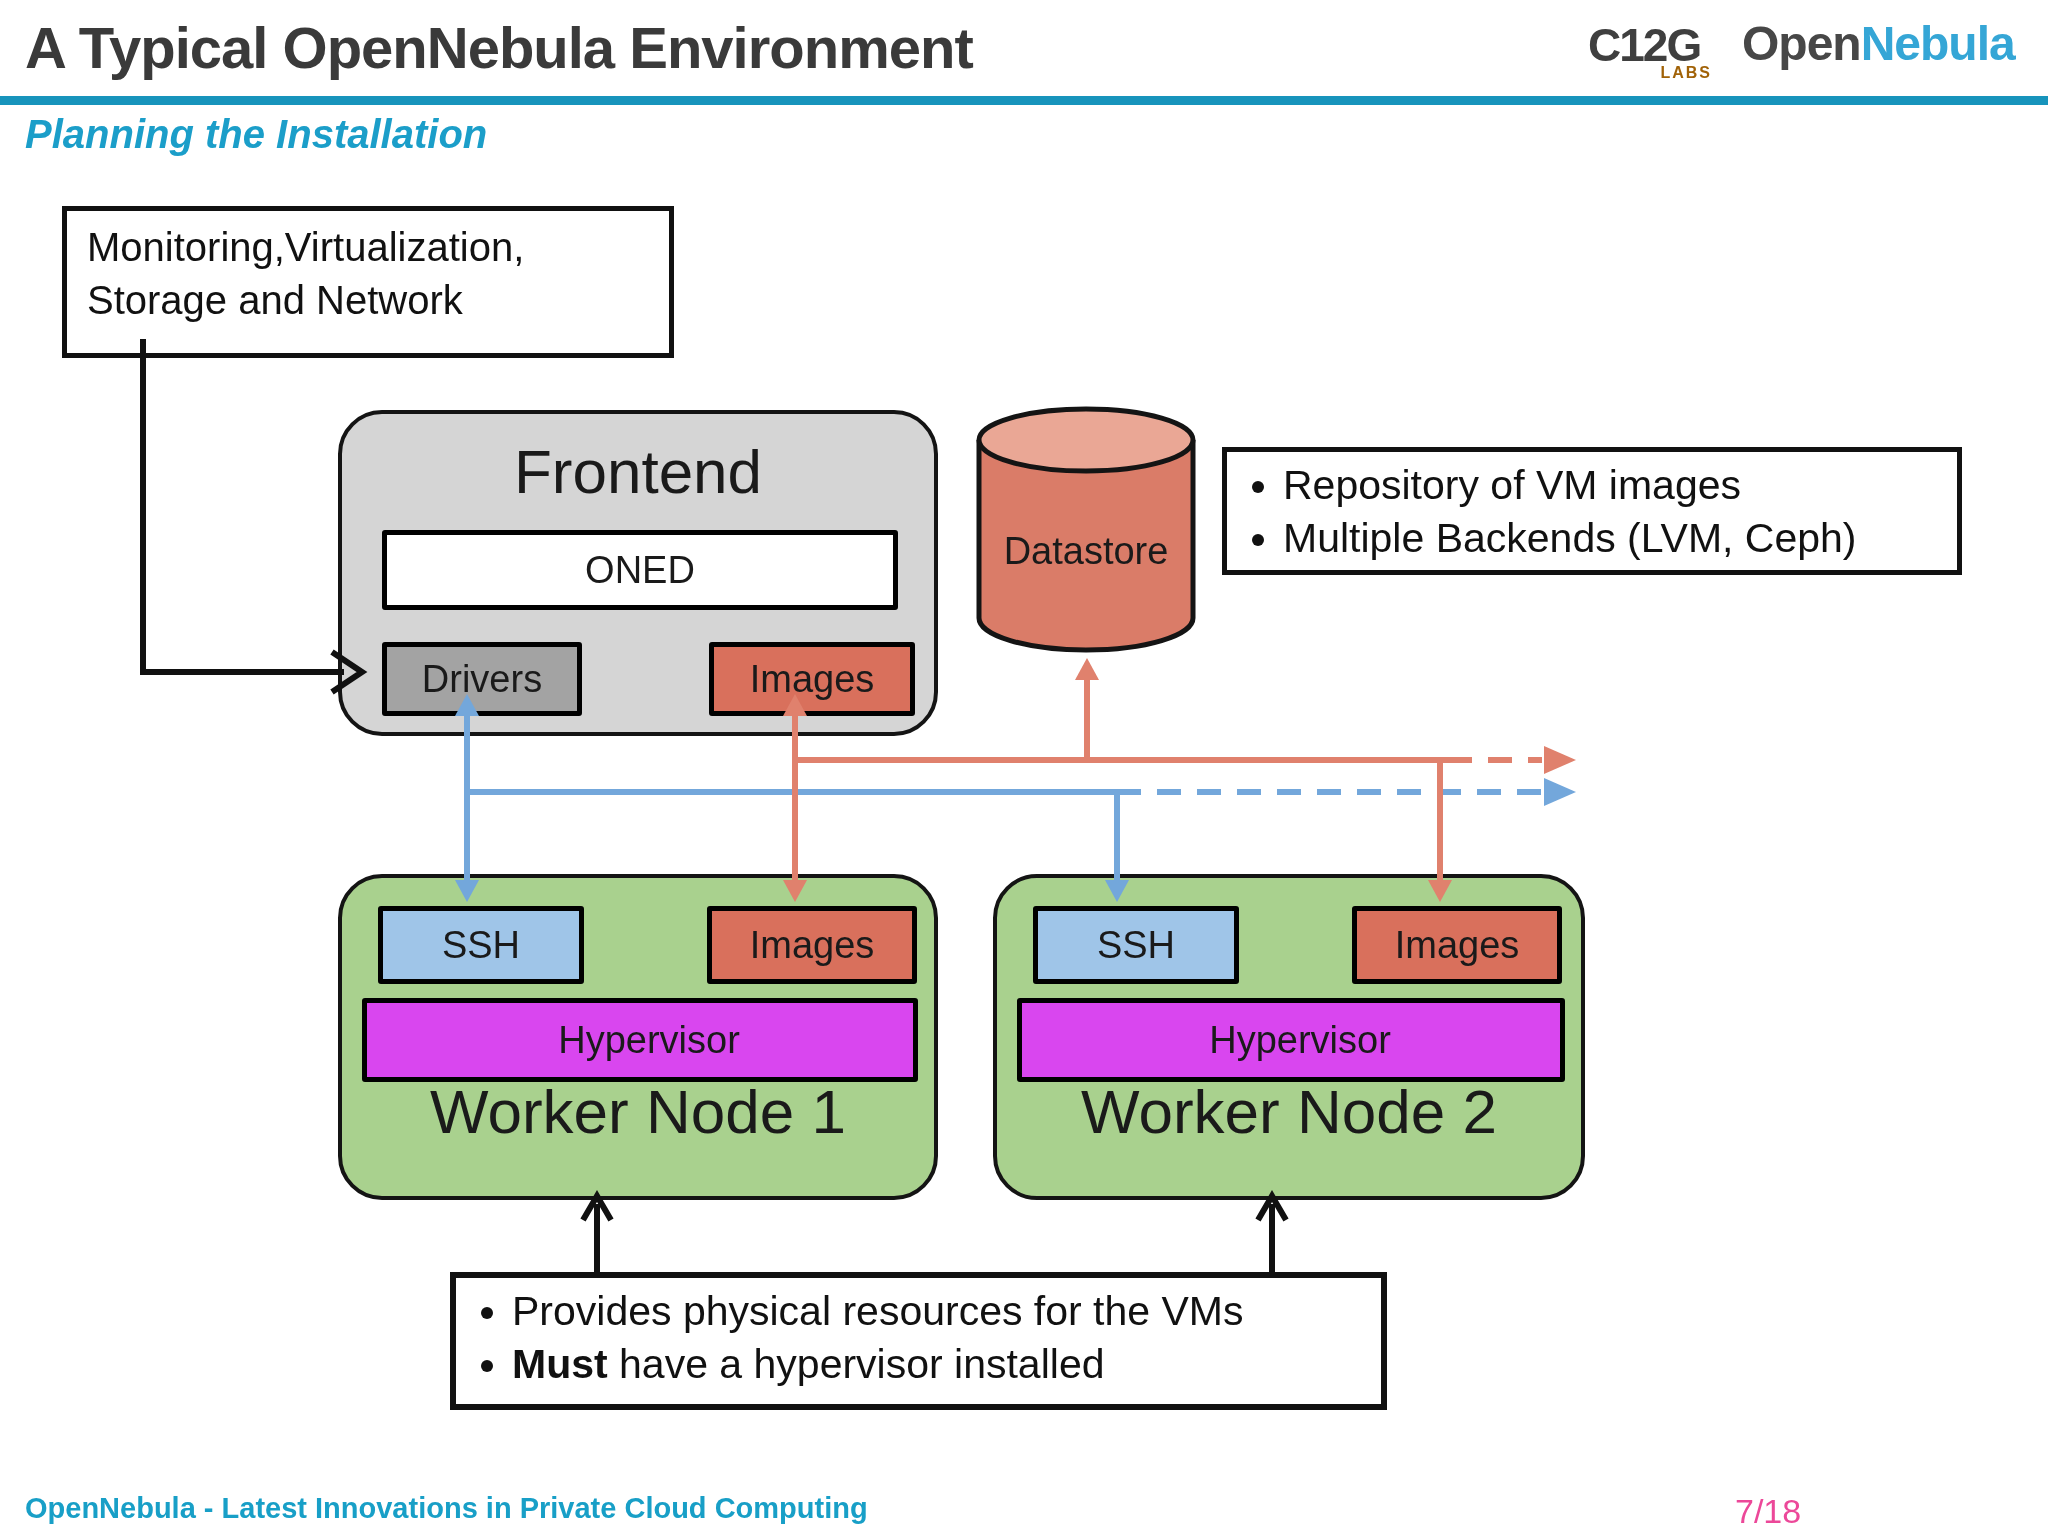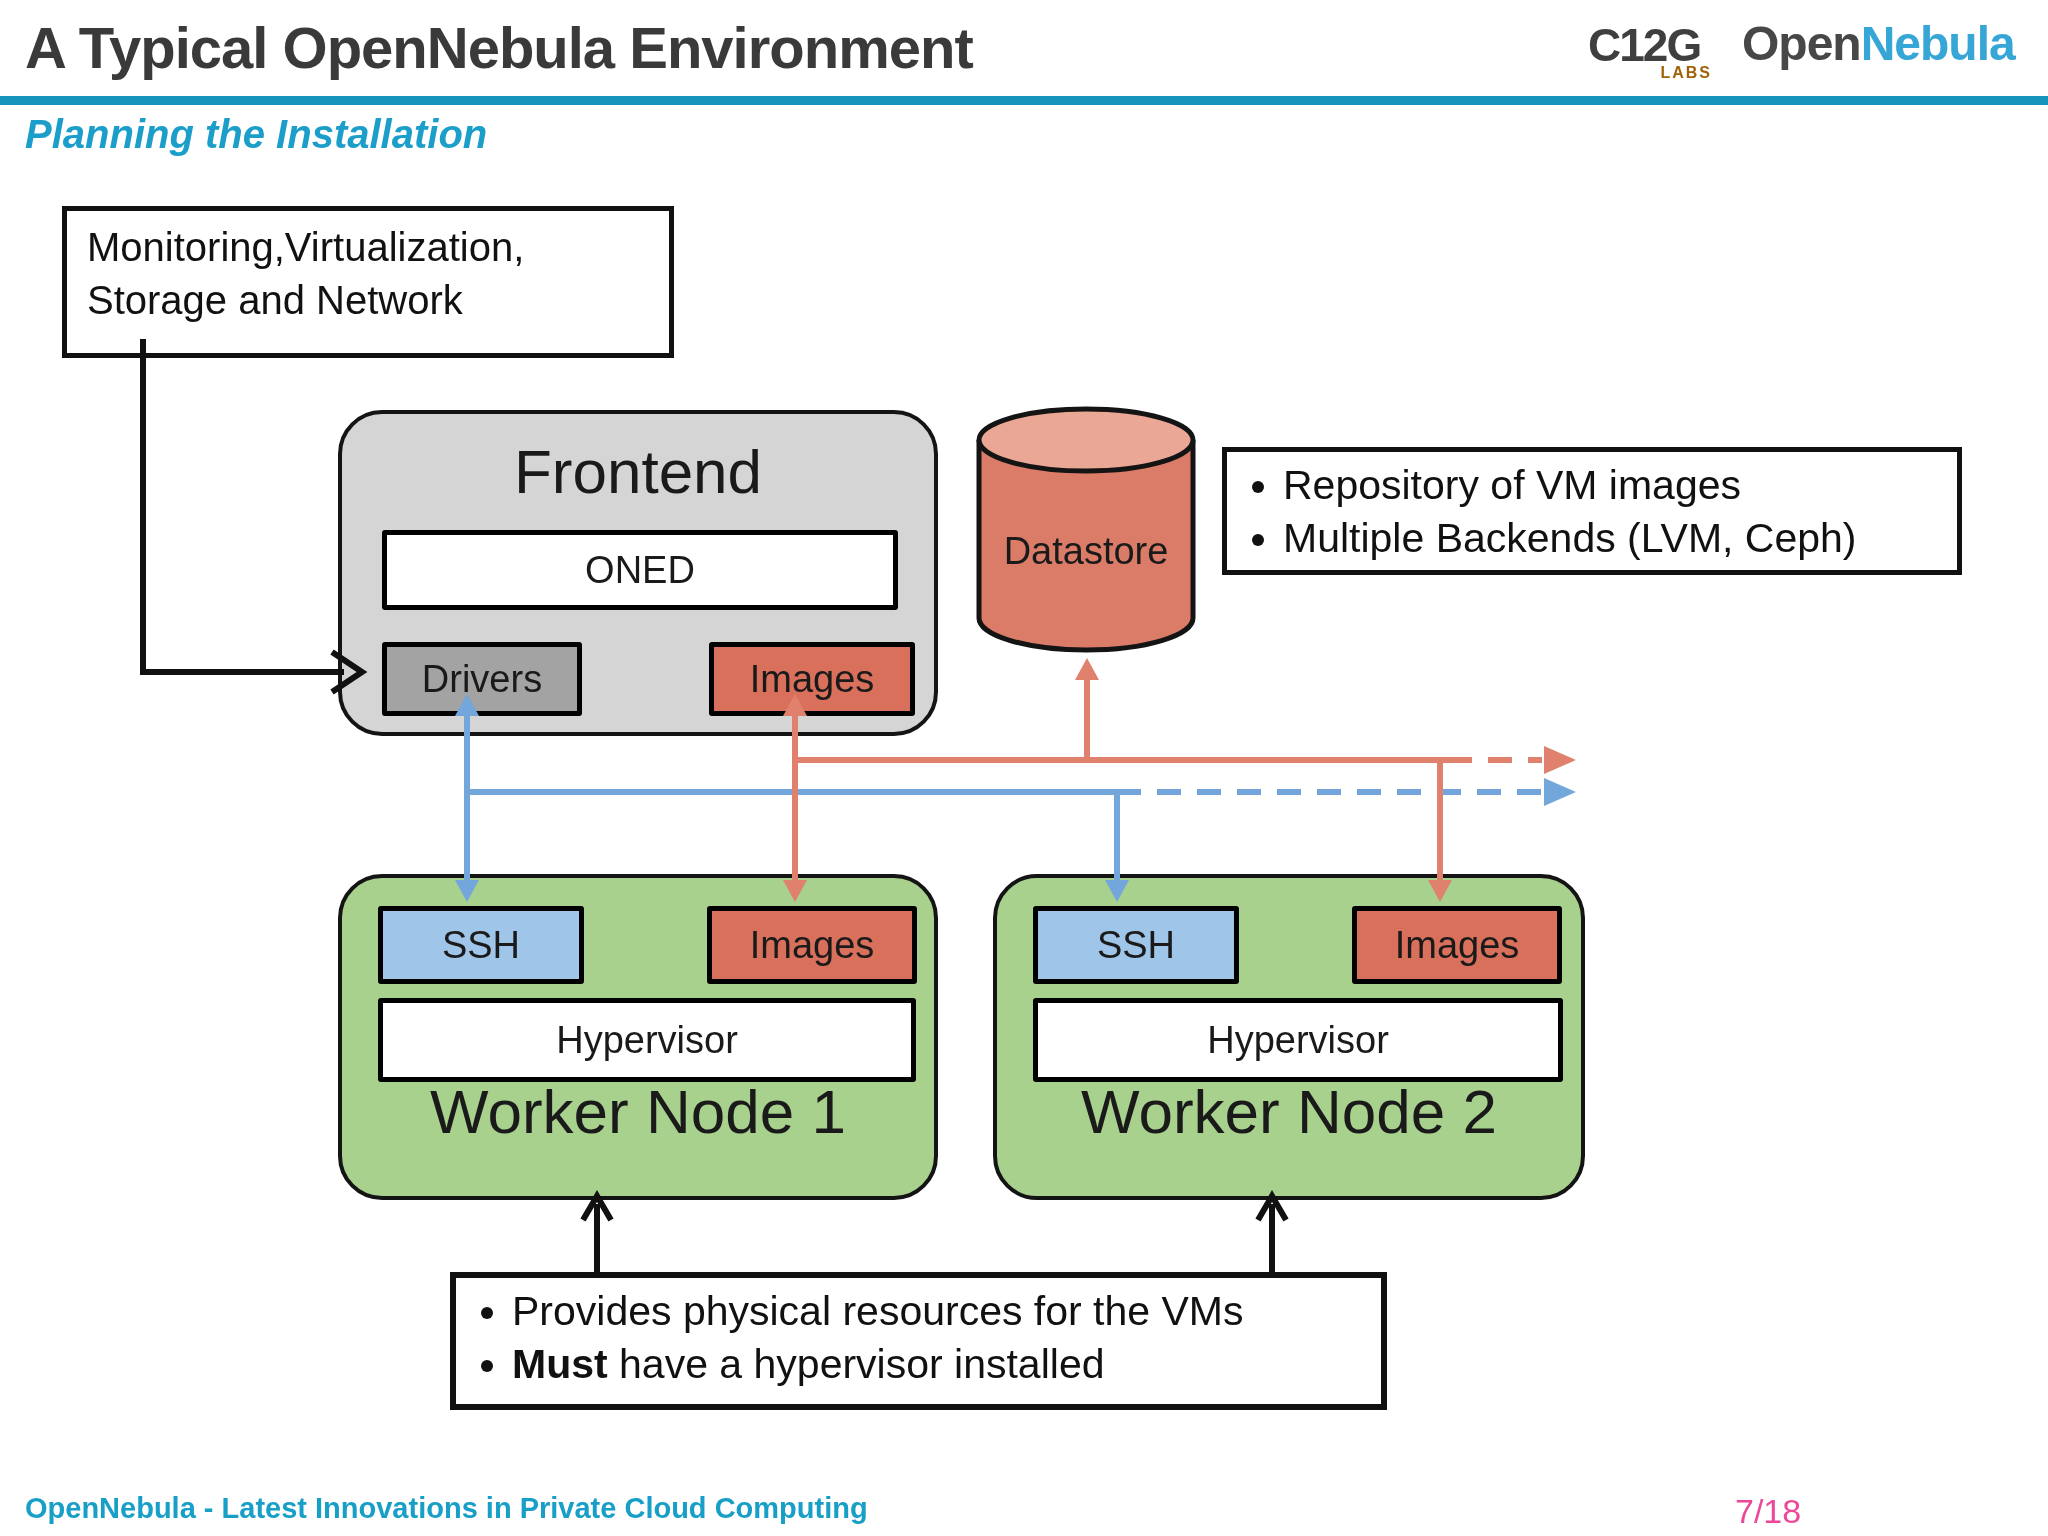--- a/index.html
+++ b/index.html
@@ -36,21 +36,21 @@
 
   .chip{position:absolute;border:5px solid #000000;border-radius:3px;display:flex;align-items:center;justify-content:center;
         font-size:38px;color:#1a1a1a;}
   .oned{left:40px;top:116px;width:506px;height:70px;background:#ffffff;}
   .drivers{left:40px;top:228px;width:190px;height:64px;background:#a3a3a3;}
   .fe-images{left:367px;top:228px;width:196px;height:64px;background:#d9705c;}
   .ssh{left:36px;top:28px;width:196px;height:68px;background:#9fc5e8;}
   .wn-images{top:28px;width:200px;height:68px;background:#d9705c;}
   .worker1 .wn-images{left:365px;}
   .worker2 .wn-images{left:355px;}
-  .hyper{left:36px;top:120px;height:74px;background:#ffffff;}
+  .hyper{left:20px;top:120px;height:74px;background:#d946ef;padding-left:18px;}
   .worker1 .hyper{width:528px;}
   .worker2 .hyper{width:520px;}
 
   
   .cylinder{position:absolute;left:975px;top:404px;width:222px;height:252px;}
 
   
   .overlay{position:absolute;left:0;top:0;width:2048px;height:1536px;pointer-events:none;}
 
   

